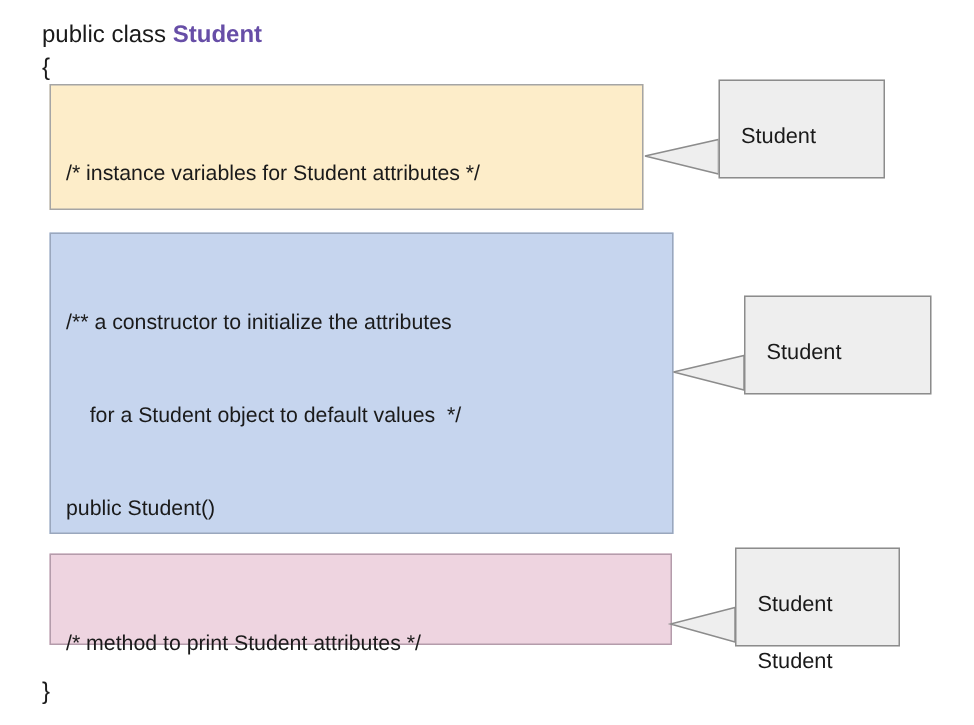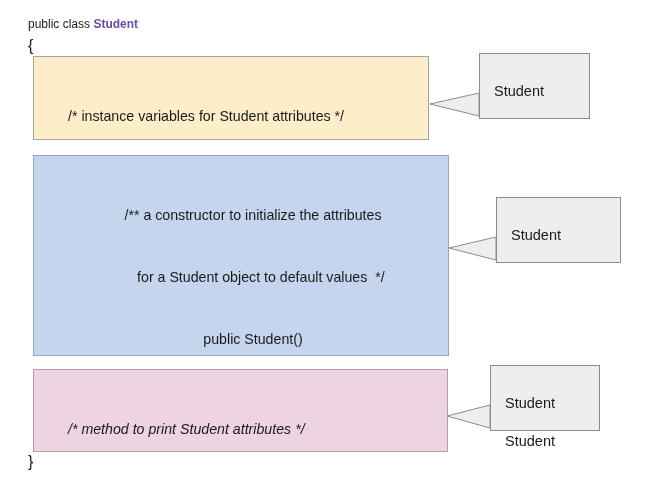--- a/index.html
+++ b/index.html
@@ -21,21 +21,21 @@
     inset: 0;
     width: 649px;
     height: 483px;
   }
 
   
   .class-decl {
     position: absolute;
     left: 28px;
     top: 14px;
-    font-size: 12px;
+    font-size: 16px;
     line-height: 20px;
     white-space: nowrap;
     color: #1a1a1a;
   }
   .class-name {
     font-weight: bold;
     color: #674ea7;
   }
   .brace-open {
     position: absolute;
@@ -73,33 +73,31 @@
     background: #fdedc9;
     border-color: #a5a5a5;
   }
   .code-box.constructors {
     left: 33px;
     top: 155px;
     width: 416px;
     height: 201px;
     background: #c6d5ee;
     border-color: #9aa7bd;
-    text-align: center;
   }
   .code-box.methods {
     left: 33px;
     top: 369px;
     width: 415px;
-    height: 83px;
+    height: 61px;
     background: #eed4e0;
     border-color: #b49cab;
-    font-style: italic;
   }
 
-  .code-line { display: block; margin-left: 24px; }
+  .code-line { display: block; }
   .code-line.blank { display: block; height: 20.6px; }
 
   
   .callout {
     position: absolute;
     box-sizing: border-box;
     background: #eeeeee;
     border: 1px solid #8c8c8c;
     font-size: 14.5px;
     line-height: 19px;

